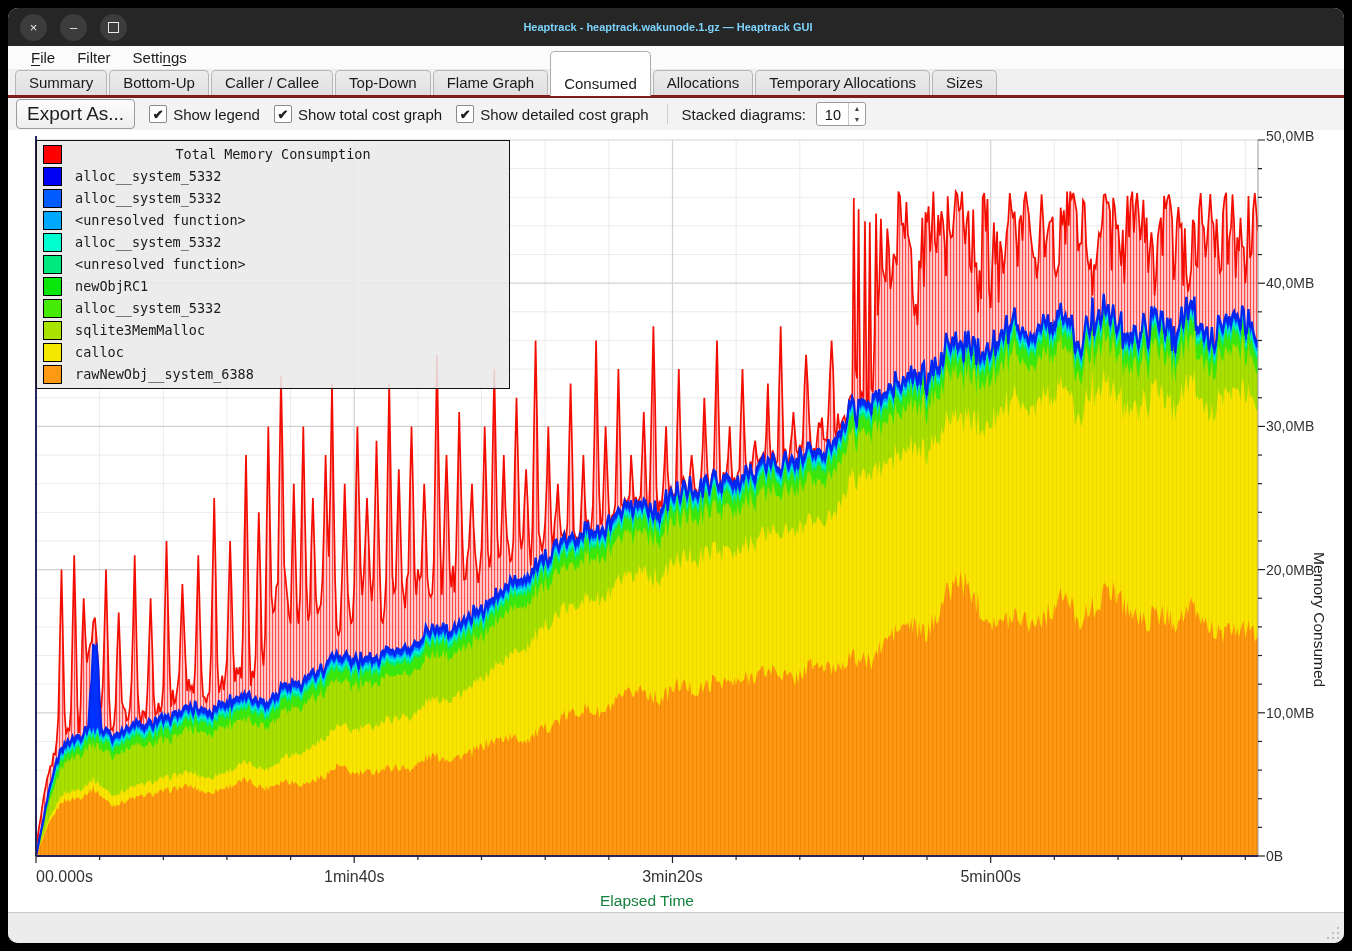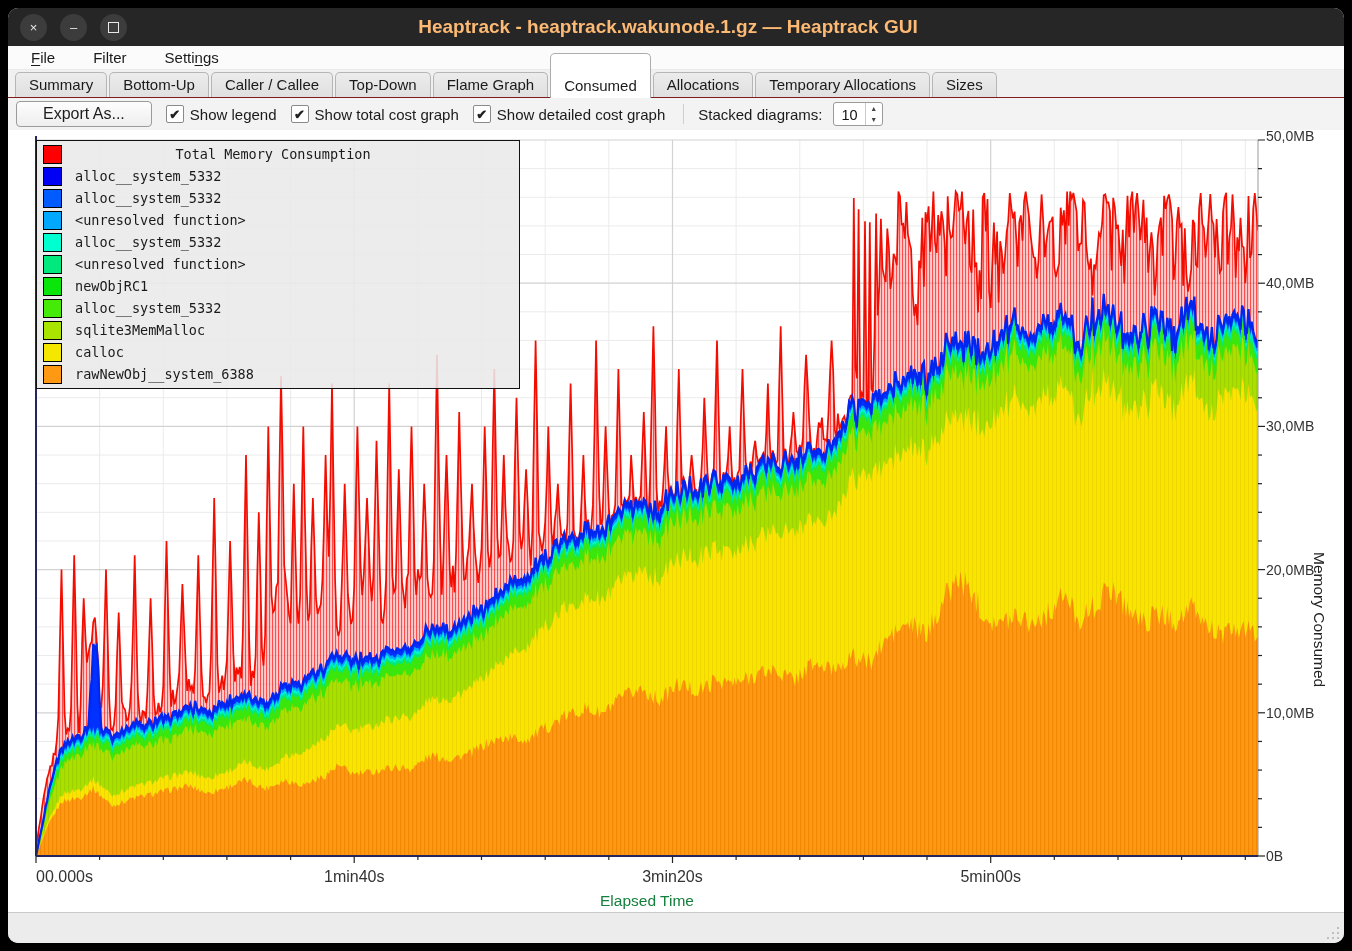--- a/index.html
+++ b/index.html
@@ -4,35 +4,35 @@
 <style>
   html,body{margin:0;padding:0;}
   body{width:1352px;height:951px;background:#000;font-family:"Liberation Sans",sans-serif;position:relative;overflow:hidden;}
   .window{position:absolute;left:8px;top:8px;width:1336px;height:935px;border-radius:10px;overflow:hidden;background:#f4f4f4;}
 
   
   .titlebar{height:38px;background:#262626;display:flex;align-items:center;position:relative;}
   .winbtns{display:flex;gap:13px;margin-left:12px;}
   .winbtn{width:27px;height:27px;border-radius:50%;background:#3c3c3c;color:#e8e8e8;display:flex;align-items:center;justify-content:center;font-size:13px;line-height:1;}
   .winbtn .sq{width:9px;height:9px;border:1.5px solid #e8e8e8;display:block;}
-  .title{position:absolute;left:0;right:16px;text-align:center;color:#fdba74;font-weight:bold;font-size:19px;pointer-events:none;}
-
-  
-  .menubar{height:24px;background:#fbfbfb;display:flex;align-items:center;padding-left:14px;gap:20px;border-bottom:1px solid #eaeaea;box-sizing:border-box;}
+  .title{position:absolute;left:0;right:16px;text-align:center;color:#7dd3fc;font-weight:bold;font-size:11px;pointer-events:none;}
+
+  
+  .menubar{height:24px;background:#fbfbfb;display:flex;align-items:center;padding-left:14px;gap:4px;border-bottom:1px solid #eaeaea;box-sizing:border-box;}
   .menu-item{font-size:15px;color:#1a1a1a;padding:1px 9px;}
   .menu-item u{text-decoration:underline;text-underline-offset:2px;}
 
   
-  .tabbar{height:28px;background:#f0f0f0;display:flex;align-items:flex-end;padding-left:7px;border-bottom:1px solid #7f1d1d;box-sizing:border-box;}
+  .tabbar{height:28px;background:#f0f0f0;display:flex;align-items:flex-end;padding-left:7px;border-bottom:3px solid #7f1d1d;box-sizing:border-box;}
   .tab{font-size:15px;color:#1a1a1a;background:linear-gradient(#ececec,#e0e0e0);border:1px solid #b6b6b6;border-bottom:none;border-radius:5px 5px 0 0;padding:3px 13px 4px 13px;margin-right:2px;white-space:nowrap;}
   .tab.active{background:#ffffff;padding-top:23px;margin-bottom:-1px;border-color:#adadad;}
 
   
   .toolbar{height:32px;background:#f3f3f3;display:flex;align-items:center;padding-left:8px;gap:10px;box-sizing:border-box;}
-  .btn{font-size:16px;color:#1c1c1c;background:linear-gradient(#fdfdfd,#eeeeee);border:1px solid #9b9b9b;border-radius:4px;padding:3px 26px;}
+  .btn{font-size:19px;color:#1c1c1c;background:linear-gradient(#fdfdfd,#eeeeee);border:1px solid #9b9b9b;border-radius:4px;padding:3px 10px;}
   .check{display:flex;align-items:center;gap:6px;margin-left:4px;}
   .checkbox{width:16px;height:16px;background:#fff;border:1px solid #8a8a8a;border-radius:2px;display:flex;align-items:center;justify-content:center;font-size:13px;color:#222;font-weight:bold;line-height:1;}
   .check label{font-size:15px;color:#1a1a1a;}
   .vsep{width:1px;height:20px;background:#cfcfcf;margin:0 4px 0 8px;}
   .spinlabel{font-size:15px;color:#1a1a1a;}
   .spinbox{display:flex;border:1px solid #9b9b9b;border-radius:3px;background:#fff;height:22px;align-items:stretch;}
   .spinval{font-size:14.5px;color:#111;padding:1px 7px 0 8px;display:flex;align-items:center;}
   .spinarrows{display:flex;flex-direction:column;border-left:1px solid #c9c9c9;width:16px;}
   .spinarrows div{flex:1;font-size:7px;color:#444;display:flex;align-items:center;justify-content:center;}
 
@@ -40,21 +40,21 @@
   .chart-region{position:relative;height:782px;background:#ffffff;}
   .chart-region svg{position:absolute;left:0;top:0;}
   .ylab{position:absolute;left:1258px;transform:translateY(-50%);font-size:14px;color:#333;white-space:nowrap;}
   .xlab{position:absolute;top:738px;transform:translateX(-50%);font-size:16px;color:#333;white-space:nowrap;}
   .xlab.first{transform:none;}
   .axis-title-x{position:absolute;left:28px;width:1222px;top:762px;text-align:center;font-size:15.5px;color:#15803d;}
   .axis-title-y{position:absolute;left:1302px;top:132px;height:716px;display:flex;align-items:center;}
   .axis-title-y span{writing-mode:vertical-rl;font-size:15.5px;color:#222;white-space:nowrap;}
 
   
-  .legend{position:absolute;left:28px;top:10px;width:470px;background:rgba(233,233,233,0.88);border:1px solid #111;font-family:"DejaVu Sans Mono",monospace;font-size:13.5px;color:#1a1a1a;padding:2px 12px 3px 0;}
+  .legend{position:absolute;left:28px;top:10px;width:470px;background:rgba(233,233,233,0.88);border:1px solid #111;font-family:"DejaVu Sans Mono",monospace;font-size:13.5px;color:#1a1a1a;padding:2px 2px 3px 0;}
   .legend-row{display:flex;align-items:center;height:22px;padding:0 6px;}
   .legend-swatch{width:17px;height:17px;border:1px solid #000;flex:none;margin-right:13px;}
   .legend-row .lt{white-space:nowrap;}
   .legend-row.titlerow .lt{flex:1;text-align:center;margin-right:30px;}
 
   
   .statusbar{height:31px;background:#ececec;border-top:1px solid #c9c9c9;position:relative;}
   .grip{position:absolute;right:5px;bottom:5px;width:14px;height:14px;}
   .grip i{position:absolute;width:2px;height:2px;background:#b0b0b0;border-radius:50%;}
 </style>

